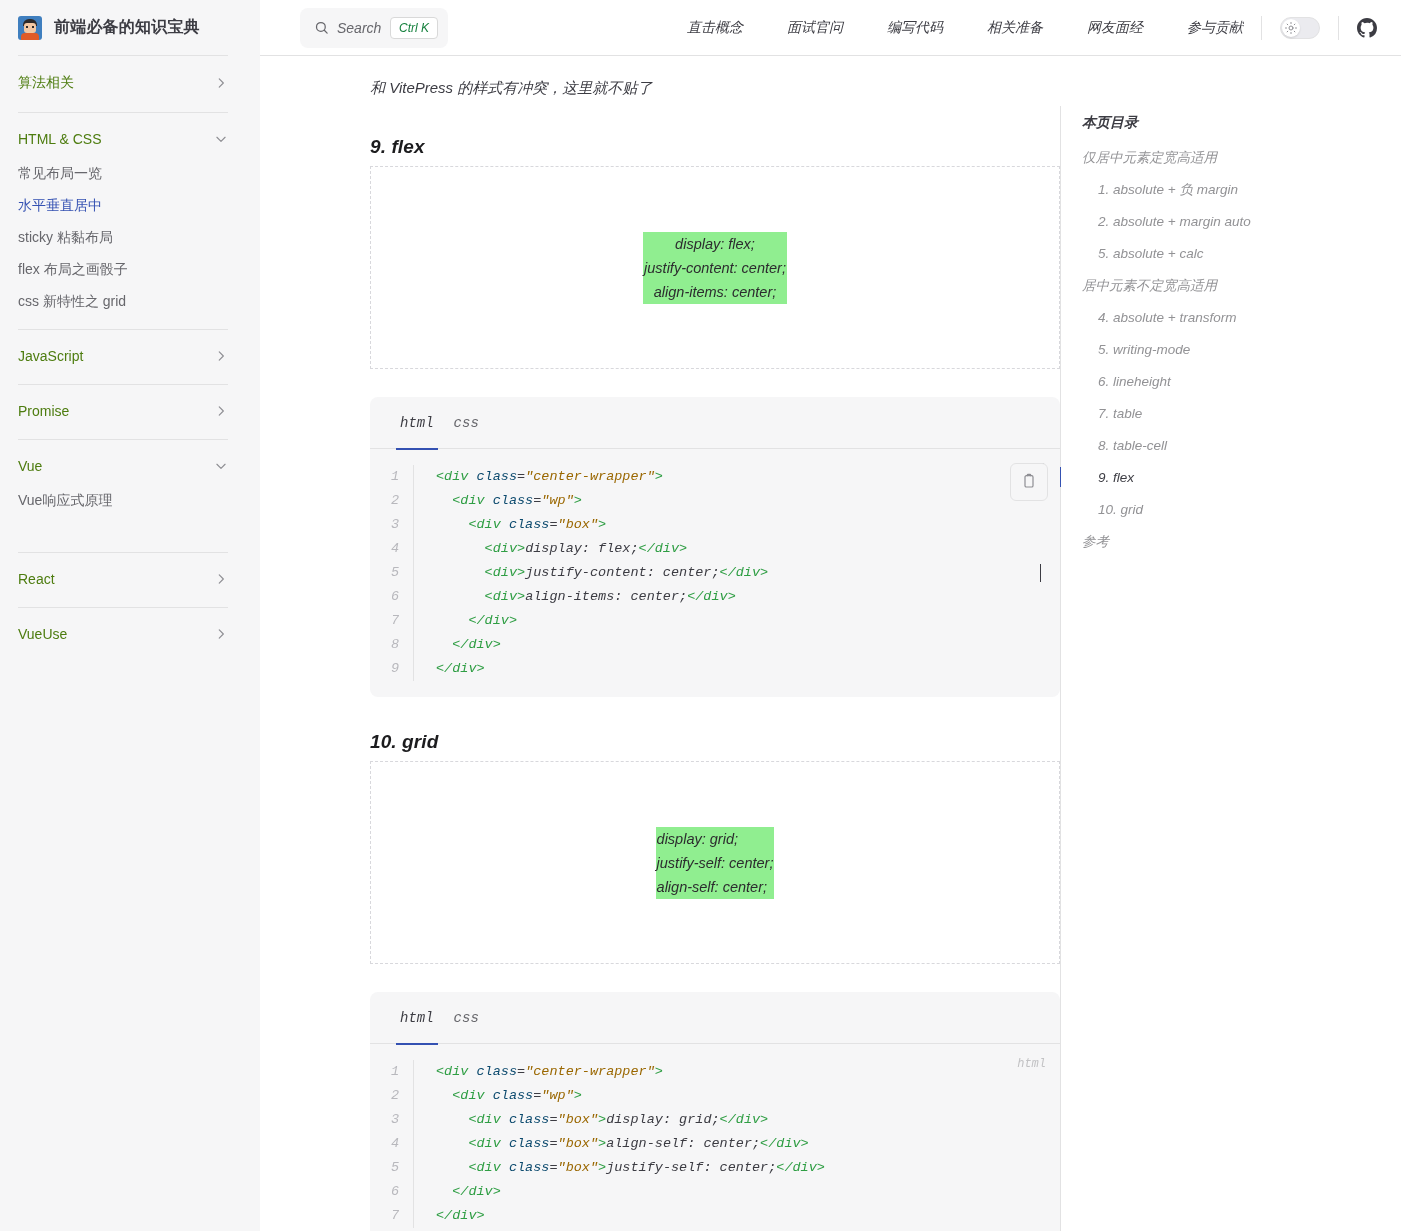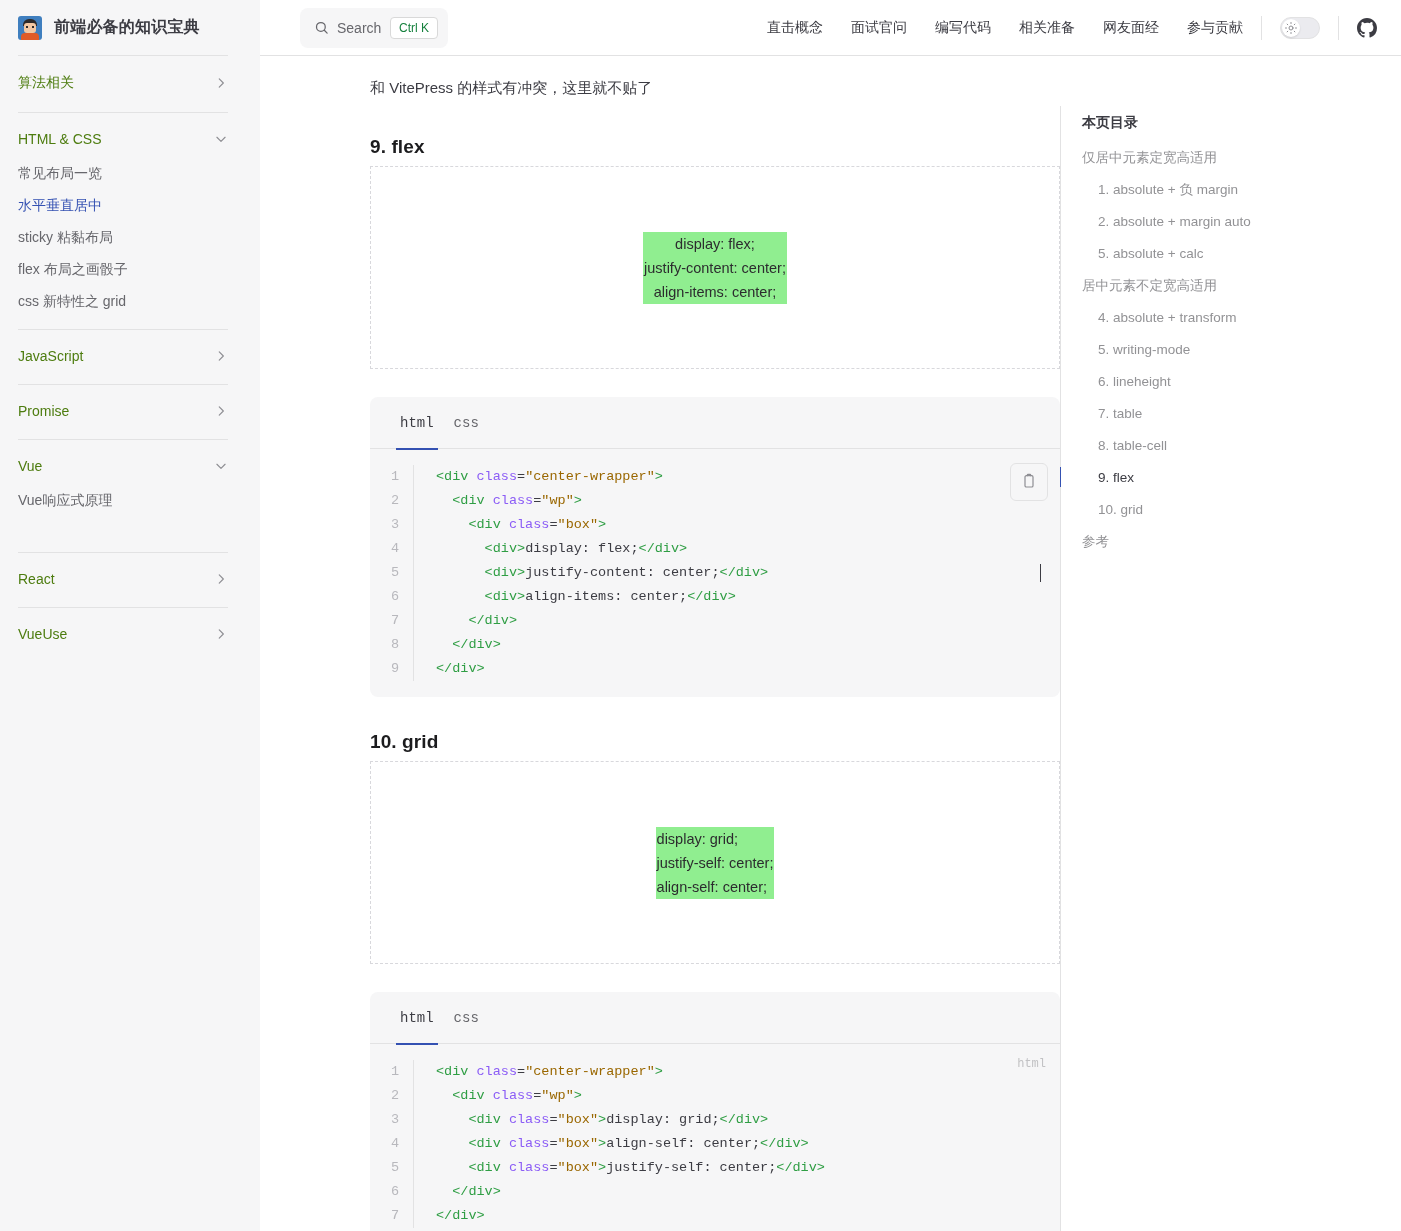--- a/index.html
+++ b/index.html
@@ -49,21 +49,21 @@
   .chev { width: 14px; height: 14px; color: #8e8e93; display:block; }
   .nav-link {
     display: block; font-size: 14px; color: #67676c;
     padding: 6px 0 6px 0; line-height: 20px; cursor: pointer;
   }
   .nav-link.active { color: #3451b2; font-weight: 400; }
   .group-items { padding-top: 2px; }
   .group-items.pad-bottom { padding-bottom: 24px; }
 
   
-  .right { flex: 1 1 auto; position: relative; height: 1024px; }
+  .right { flex: 1 1 auto; position: relative; height: 1024px; font-style: italic; }
 
   .header {
     height: 56px; width: 100%;
     display: flex; align-items: center;
     border-bottom: 1px solid #e2e2e3;
     background: #ffffff;
     padding: 0 24px 0 40px;
   }
   .search-box {
     display: flex; align-items: center; gap: 8px;
@@ -72,21 +72,21 @@
     cursor: pointer;
   }
   .search-icon { width: 15px; height: 15px; color: #67676c; flex: 0 0 15px; }
   .search-label { font-size: 14px; color: #67676c; flex: 1 1 auto; }
   .kbd {
     border: 1px solid #d9d9d9; border-radius: 4px;
     font-size: 12px; color: #15803d; padding: 2px 8px;
     background: #fff; line-height: 16px; white-space: nowrap;
   }
   .nav-spacer { flex: 1 1 auto; }
-  .top-nav { display: flex; align-items: center; gap: 28px; }
+  .top-nav { display: flex; align-items: center; gap: 44px; }
   .top-nav a {
     font-size: 14px; color: #3c3c43; text-decoration: none;
     font-weight: 500; white-space: nowrap; cursor: pointer;
   }
   .hdr-divider { width: 1px; height: 24px; background: #e2e2e3; margin: 0 18px; }
   .theme-toggle {
     width: 40px; height: 22px; border-radius: 11px;
     background: #ebebef; position: relative; cursor: pointer;
     border: 1px solid #e2e2e3;
   }
@@ -164,21 +164,21 @@
   .copy-icon { width: 16px; height: 16px; color: #8e8e93; }
   .code-line { display: flex; white-space: pre; }
   .ln {
     width: 44px; flex: 0 0 44px; text-align: right;
     color: #b8b8bd; padding-right: 14px;
     border-right: 1px solid #e2e2e3;
     user-select: none;
   }
   .code-text { padding-left: 22px; color: #3c3c43; }
   .t-tag  { color: #2f9e44; }
-  .t-attr { color: #8b5cf6; }
+  .t-attr { color: #0c4a6e; }
   .t-val  { color: #9a6700; }
   .t-txt  { color: #3c3c43; }
 
   
   .toc {
     width: 240px; flex: 0 0 240px;
     padding: 58px 0 0 20px;
     position: relative;
   }
   .toc-rail {

